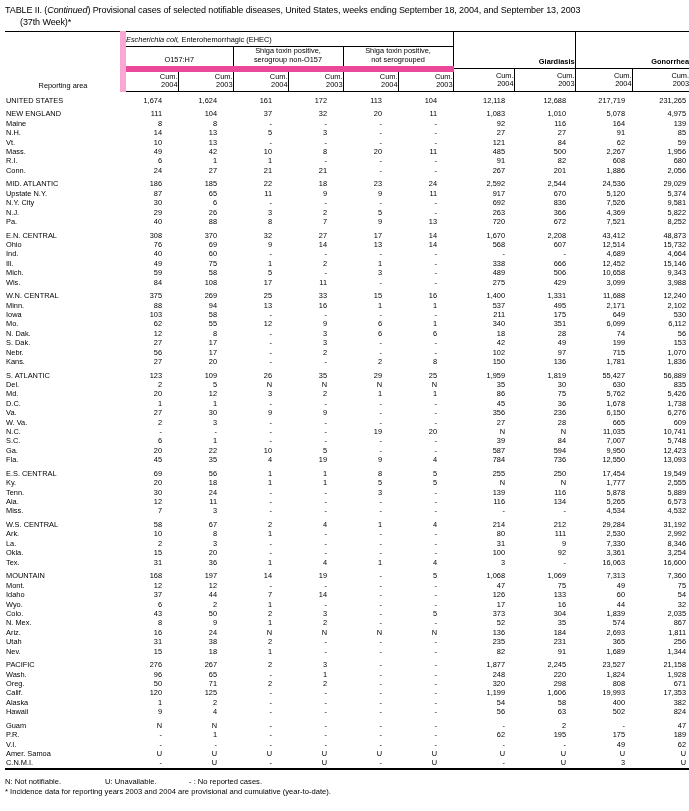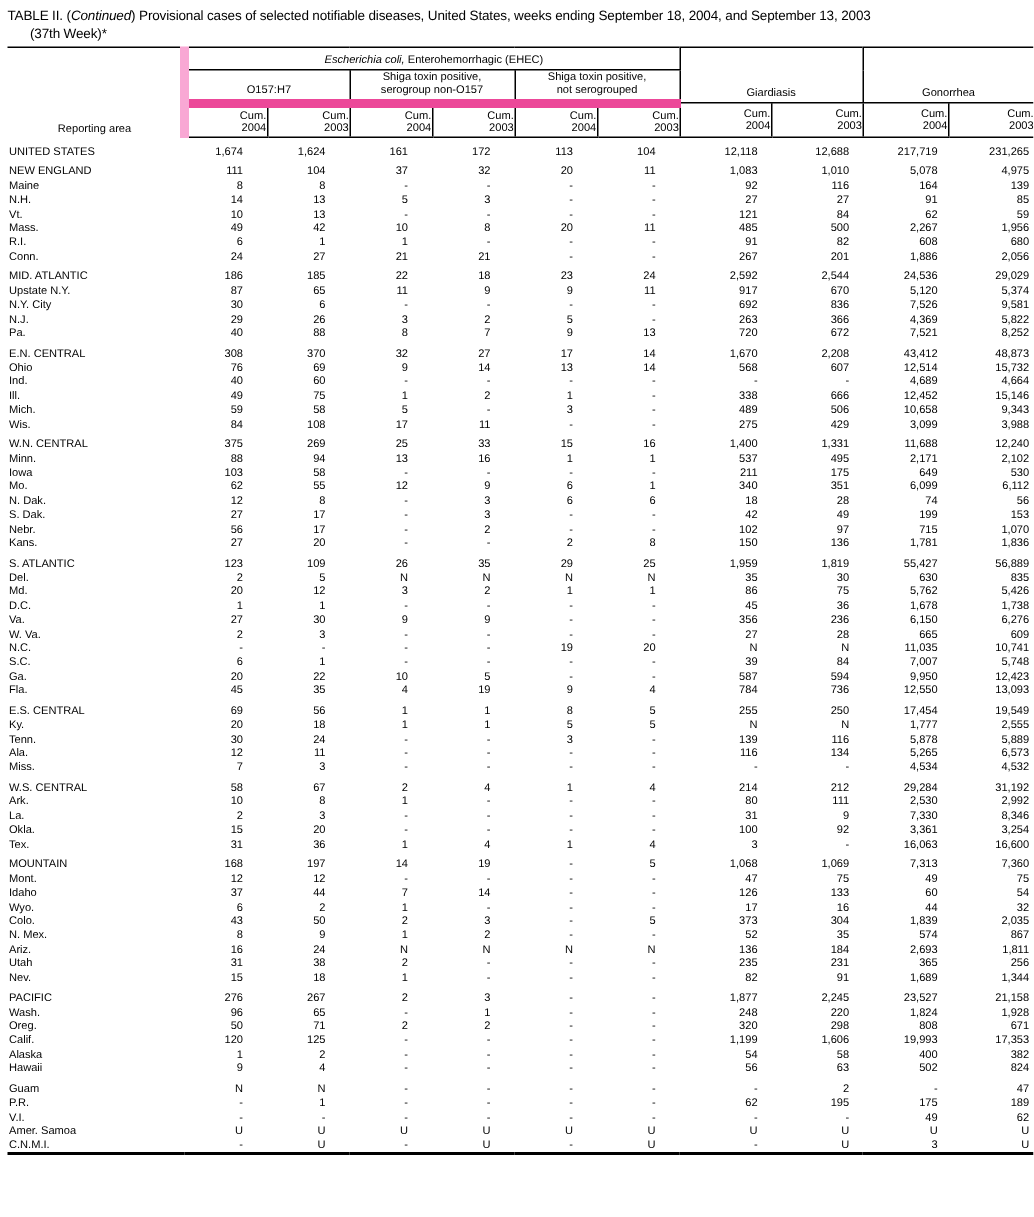--- a/index.html
+++ b/index.html
@@ -12,24 +12,24 @@
 
   table.main { border-collapse:collapse; width:684px; table-layout:fixed; margin-top:3px;
                border-top:1.5px solid #000; border-bottom:2px solid #000; }
   col.c-area { width:118px; }
   col.c-e { width:55px; }
   col.c-gia { width:61px; }
   col.c-gon { width:57px; }
 
   th { font-weight:normal; font-size:7.4px; padding:0; }
   .area-h { vertical-align:bottom; text-align:center; padding:0 0 2px 1px; border-right:6px solid #f9a8d4; }
-  .ehec  { text-align:center; vertical-align:middle; height:15px; border-bottom:1px solid #000; line-height:9px; }
+  .ehec  { text-align:left; vertical-align:middle; height:15px; border-bottom:1px solid #000; line-height:9px; }
   .sub   { vertical-align:bottom; text-align:center; border-bottom:6px solid #ec4899; border-left:1px solid #000; padding-bottom:1px; height:17px; }
   .sub .l{ display:block; line-height:8.8px; }
-  .g2    { vertical-align:bottom; text-align:center; border-left:1px solid #000; border-bottom:1px solid #000; padding-bottom:2px; }
+  .g2    { vertical-align:bottom; text-align:right; border-left:1px solid #000; border-bottom:1px solid #000; padding-bottom:2px;font-weight:bold; }
   .cumrow th { border-left:1px solid #000; border-bottom:1.8px solid #000; text-align:right; padding:1.5px 0; }
   .cumrow th span { display:block; line-height:8.2px; }
 
   tbody td { font-size:7.4px; height:9.4px; line-height:9.4px; padding:0; white-space:nowrap; overflow:visible; }
   td.area { text-align:left; padding-left:1px; }
   td.num  { text-align:right; padding-right:16px; }
   tbody td.num:nth-child(8), tbody td.num:nth-child(9) { padding-right:9px; }
   tbody td.num:nth-child(10) { padding-right:7px; }
   tbody td.num:nth-child(11) { padding-right:3px; }
   tr.gap td { height:4.2px; line-height:4.2px; }
@@ -1027,14 +1027,20 @@
           <td class="num">-</td>
           <td class="num">U</td>
           <td class="num">-</td>
           <td class="num">U</td>
           <td class="num">3</td>
           <td class="num">U</td>
         </tr>
       </tbody>
   </table>
 
+  <div class="foot">
+    <div>
+      <span class="fn1">N: Not notifiable.</span><span class="fn2">U: Unavailable.</span><span>- : No reported cases.</span>
+    </div>
+    <div>* Incidence data for reporting years 2003 and 2004 are provisional and cumulative (year-to-date).</div>
+  </div>
 
 </div>
 
 </body></html>

